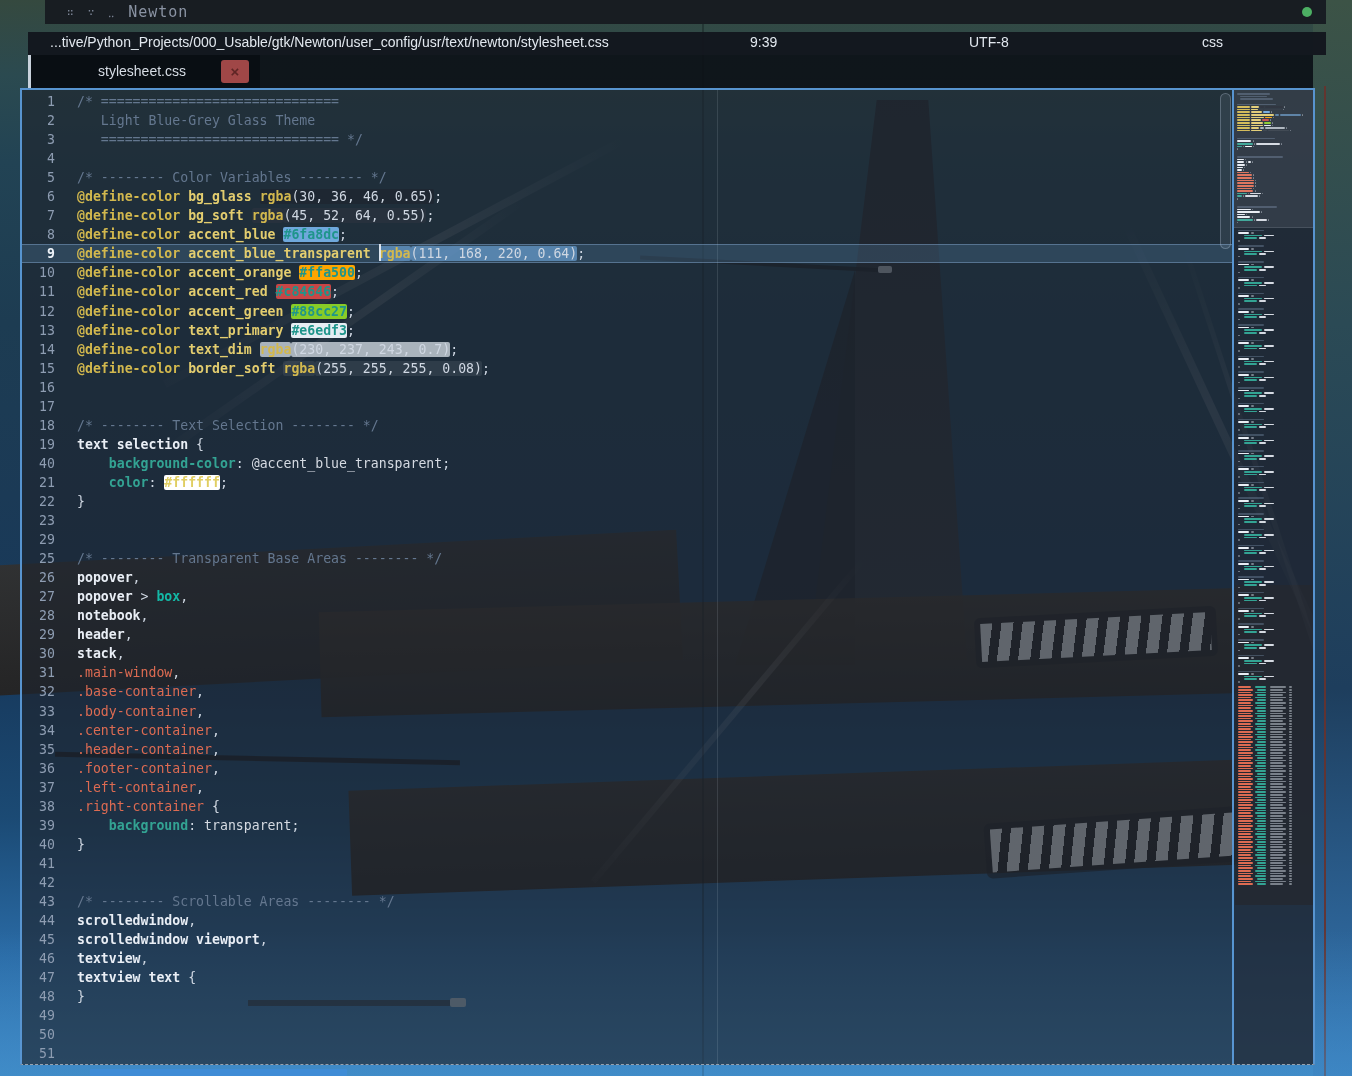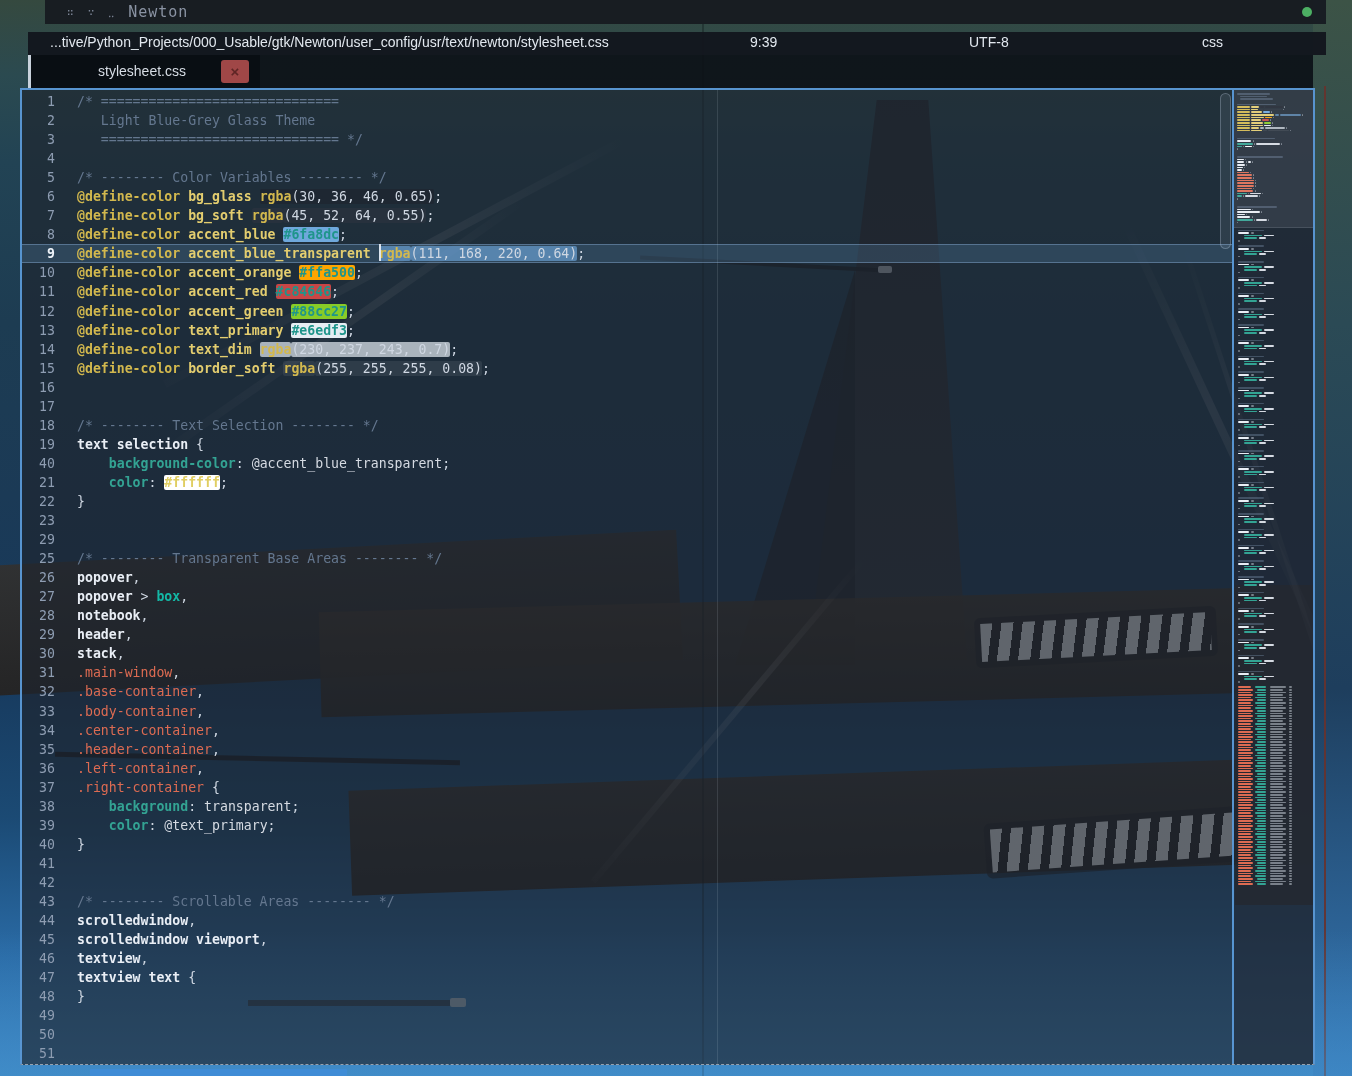--- a/index.html
+++ b/index.html
@@ -243,24 +243,24 @@
           <div class="cl"><span style="color: rgb(233, 238, 245); font-weight: bold;">popover</span><span style="color: rgb(207, 215, 226);">,</span></div>
           <div class="cl"><span style="color: rgb(233, 238, 245); font-weight: bold;">popover</span><span style="color: rgb(207, 215, 226);"> &gt; </span><span style="color: #14b8a6; font-weight: bold;">box</span><span style="color: rgb(207, 215, 226);">,</span></div>
           <div class="cl"><span style="color: rgb(233, 238, 245); font-weight: bold;">notebook</span><span style="color: rgb(207, 215, 226);">,</span></div>
           <div class="cl"><span style="color: rgb(233, 238, 245); font-weight: bold;">header</span><span style="color: rgb(207, 215, 226);">,</span></div>
           <div class="cl"><span style="color: rgb(233, 238, 245); font-weight: bold;">stack</span><span style="color: rgb(207, 215, 226);">,</span></div>
           <div class="cl"><span style="color: rgb(221, 107, 82);">.main-window</span><span style="color: rgb(207, 215, 226);">,</span></div>
           <div class="cl"><span style="color: rgb(221, 107, 82);">.base-container</span><span style="color: rgb(207, 215, 226);">,</span></div>
           <div class="cl"><span style="color: rgb(221, 107, 82);">.body-container</span><span style="color: rgb(207, 215, 226);">,</span></div>
           <div class="cl"><span style="color: rgb(221, 107, 82);">.center-container</span><span style="color: rgb(207, 215, 226);">,</span></div>
           <div class="cl"><span style="color: rgb(221, 107, 82);">.header-container</span><span style="color: rgb(207, 215, 226);">,</span></div>
+          <div class="cl"><span style="color: rgb(221, 107, 82);">.footer-container</span><span style="color: rgb(207, 215, 226);">,</span></div>
           <div class="cl"><span style="color: rgb(221, 107, 82);">.left-container</span><span style="color: rgb(207, 215, 226);">,</span></div>
           <div class="cl"><span style="color: rgb(221, 107, 82);">.right-container</span><span style="color: rgb(207, 215, 226);"> {</span></div>
           <div class="cl"><span style="color: rgb(207, 215, 226);">    </span><span style="color: rgb(51, 163, 147); font-weight: bold;">background</span><span style="color: rgb(207, 215, 226);">: </span><span style="color: rgb(213, 218, 226);">transparent</span><span style="color: rgb(207, 215, 226);">;</span></div>
-          <div class="cl"><span style="color: rgb(207, 215, 226);">    </span><span style="color: rgb(51, 163, 147); font-weight: bold;">color</span><span style="color: rgb(207, 215, 226);">: </span><span style="color: rgb(213, 218, 226);">@text_primary</span><span style="color: rgb(207, 215, 226);">;</span></div>
           <div class="cl"><span style="color: rgb(207, 215, 226);">}</span></div>
           <div class="cl"></div>
           <div class="cl"></div>
           <div class="cl"><span style="color: rgb(100, 119, 143);">/* -------- Scrollable Areas -------- */</span></div>
           <div class="cl"><span style="color: rgb(233, 238, 245); font-weight: bold;">scrolledwindow</span><span style="color: rgb(207, 215, 226);">,</span></div>
           <div class="cl"><span style="color: rgb(233, 238, 245); font-weight: bold;">scrolledwindow viewport</span><span style="color: rgb(207, 215, 226);">,</span></div>
           <div class="cl"><span style="color: rgb(233, 238, 245); font-weight: bold;">textview</span><span style="color: rgb(207, 215, 226);">,</span></div>
           <div class="cl"><span style="color: rgb(233, 238, 245); font-weight: bold;">textview text</span><span style="color: rgb(207, 215, 226);"> {</span></div>
           <div class="cl"><span style="color: rgb(207, 215, 226);">}</span></div>
           <div class="cl"></div>

